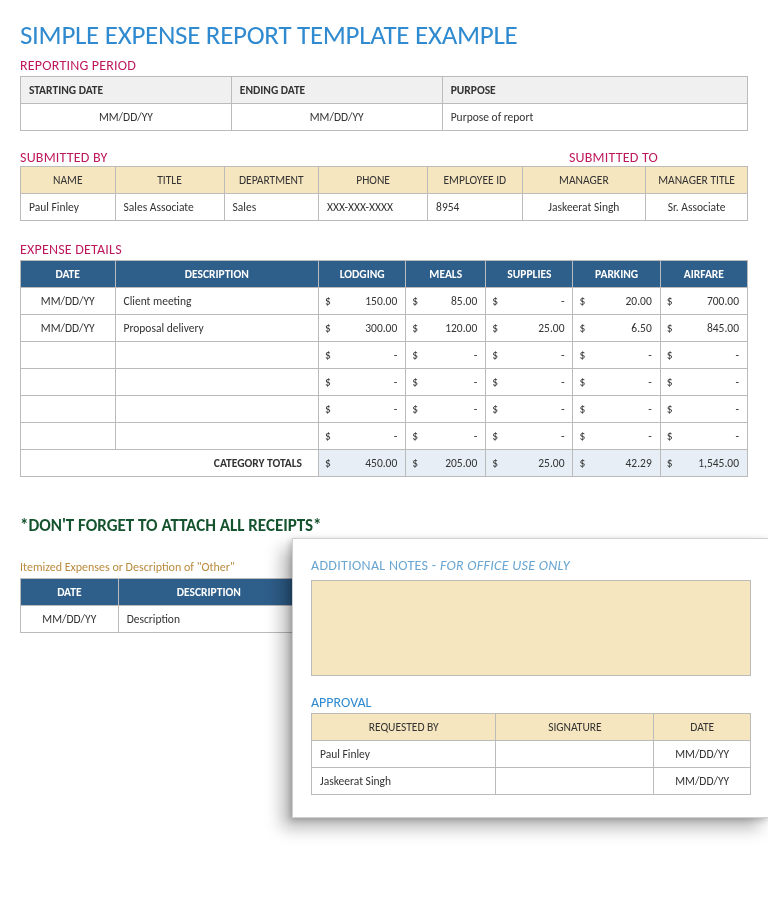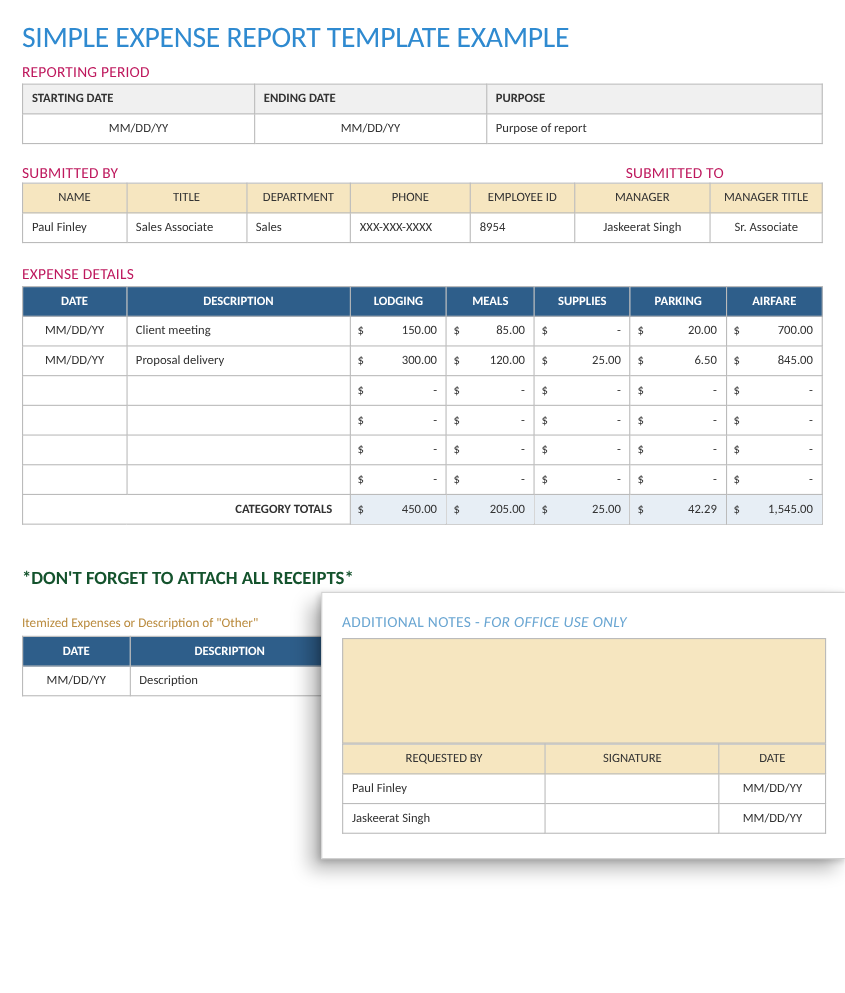--- a/index.html
+++ b/index.html
@@ -240,20 +240,21 @@
     </tbody>
       </table>
   </div>
 
   <div class="approval-panel">
     <div class="notes-heading">
       <span>ADDITIONAL NOTES - </span><span class="ital">FOR OFFICE USE ONLY</span>
     </div>
     <div class="notes-box"></div>
 
+    <div class="approval-sec-label">APPROVAL</div>
     <table>
       <tbody>
           <tr class="hdr-tan">
         <th style="width:42%">REQUESTED BY</th>
         <th style="width:36%">SIGNATURE</th>
         <th>DATE</th>
       </tr>
       <tr>
         <td>Paul Finley</td>
         <td></td>

